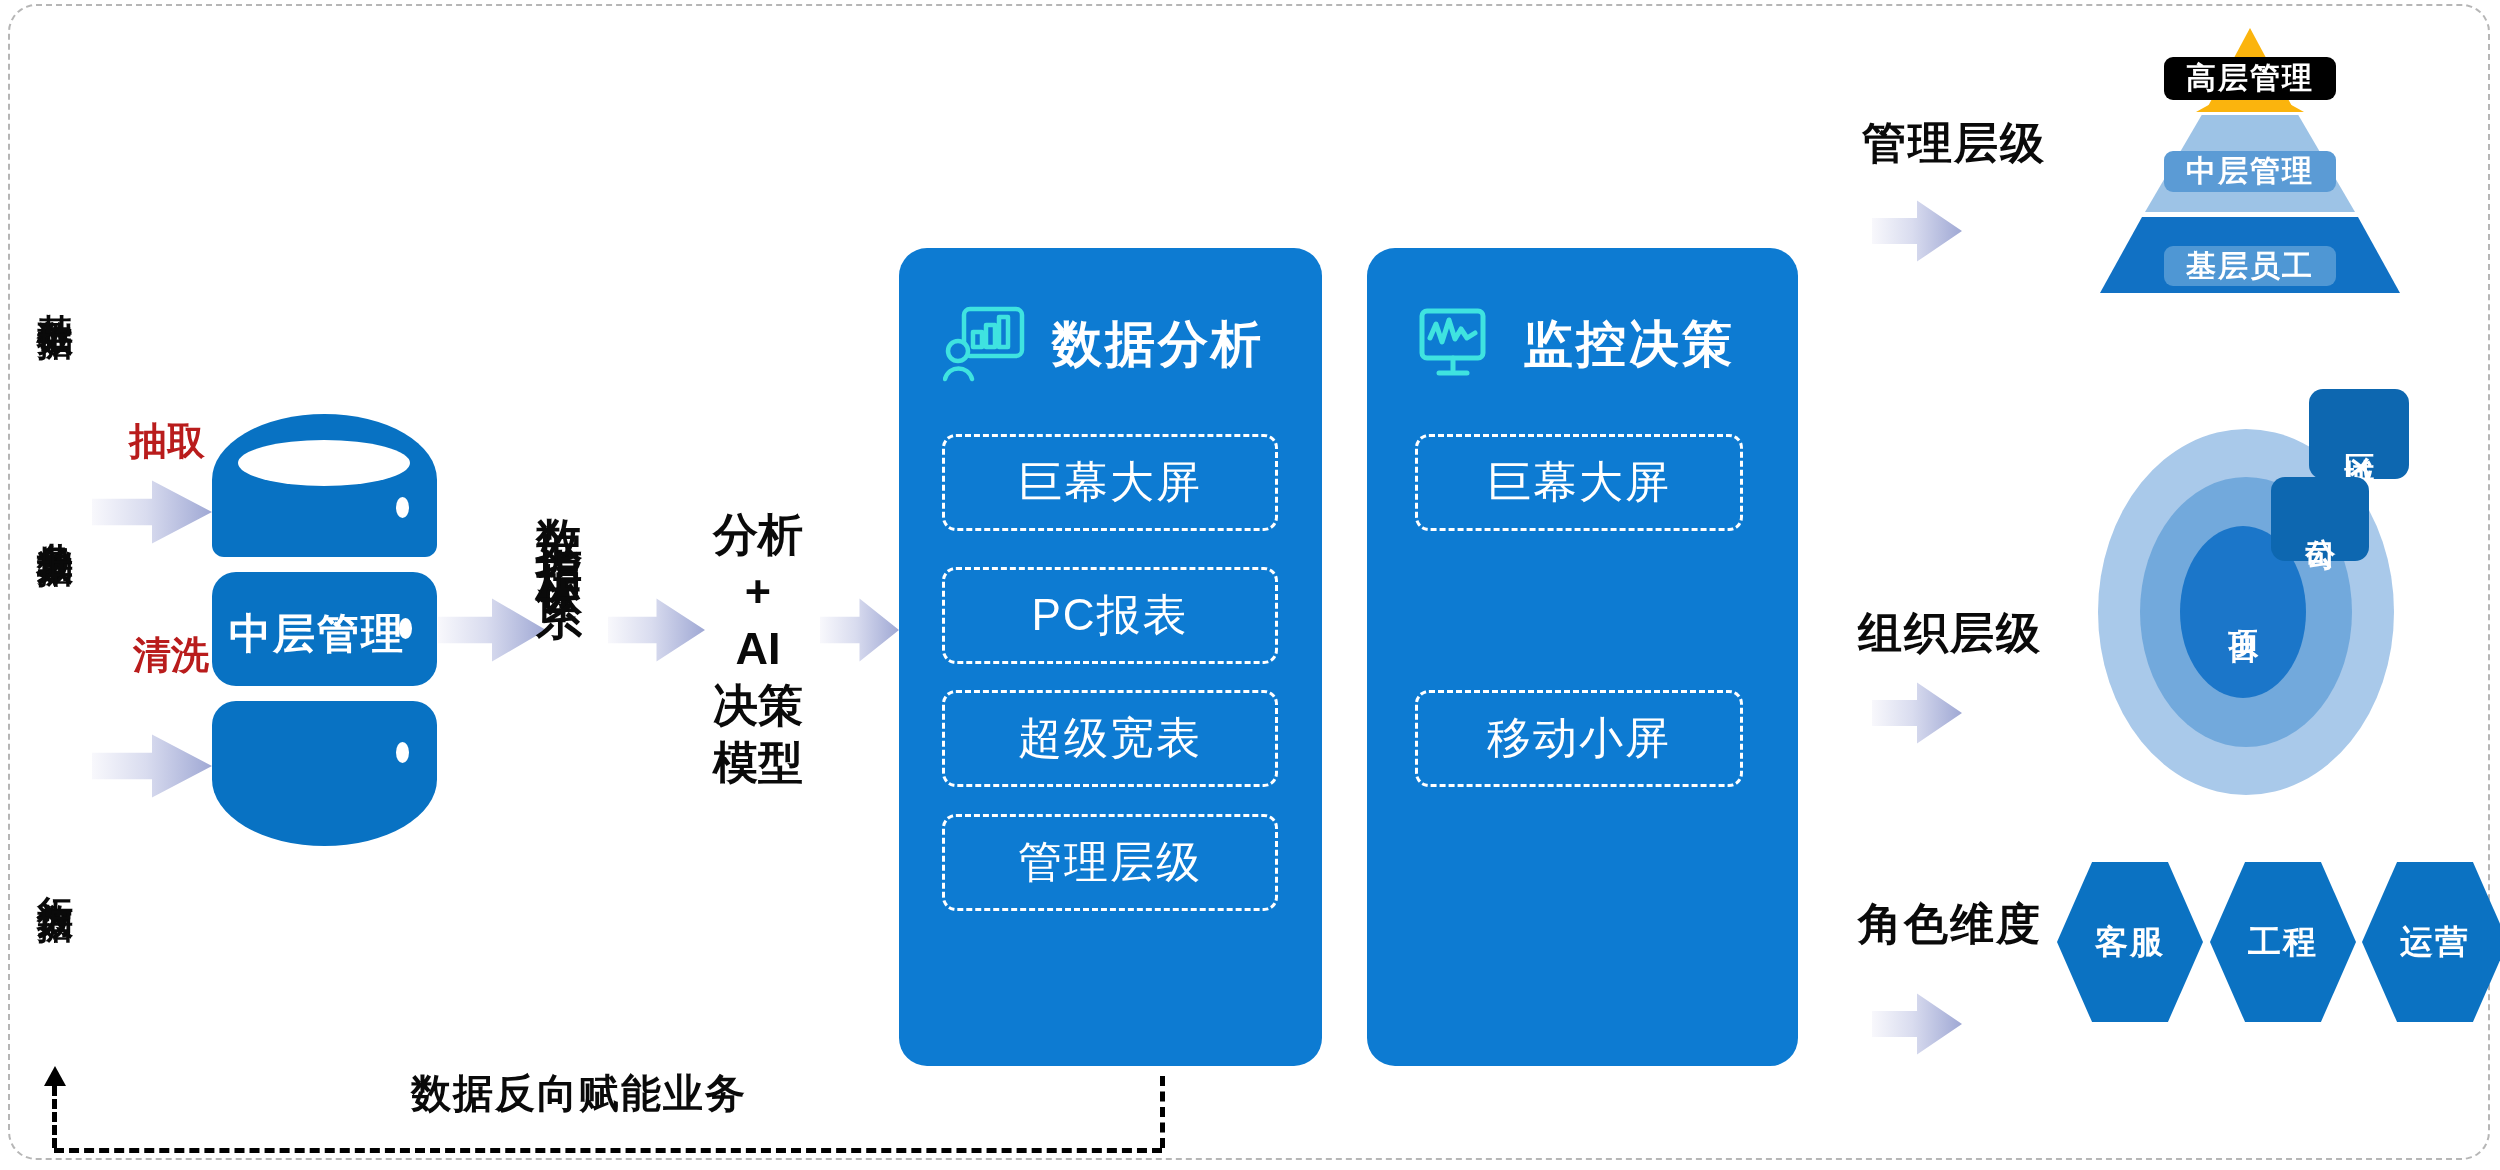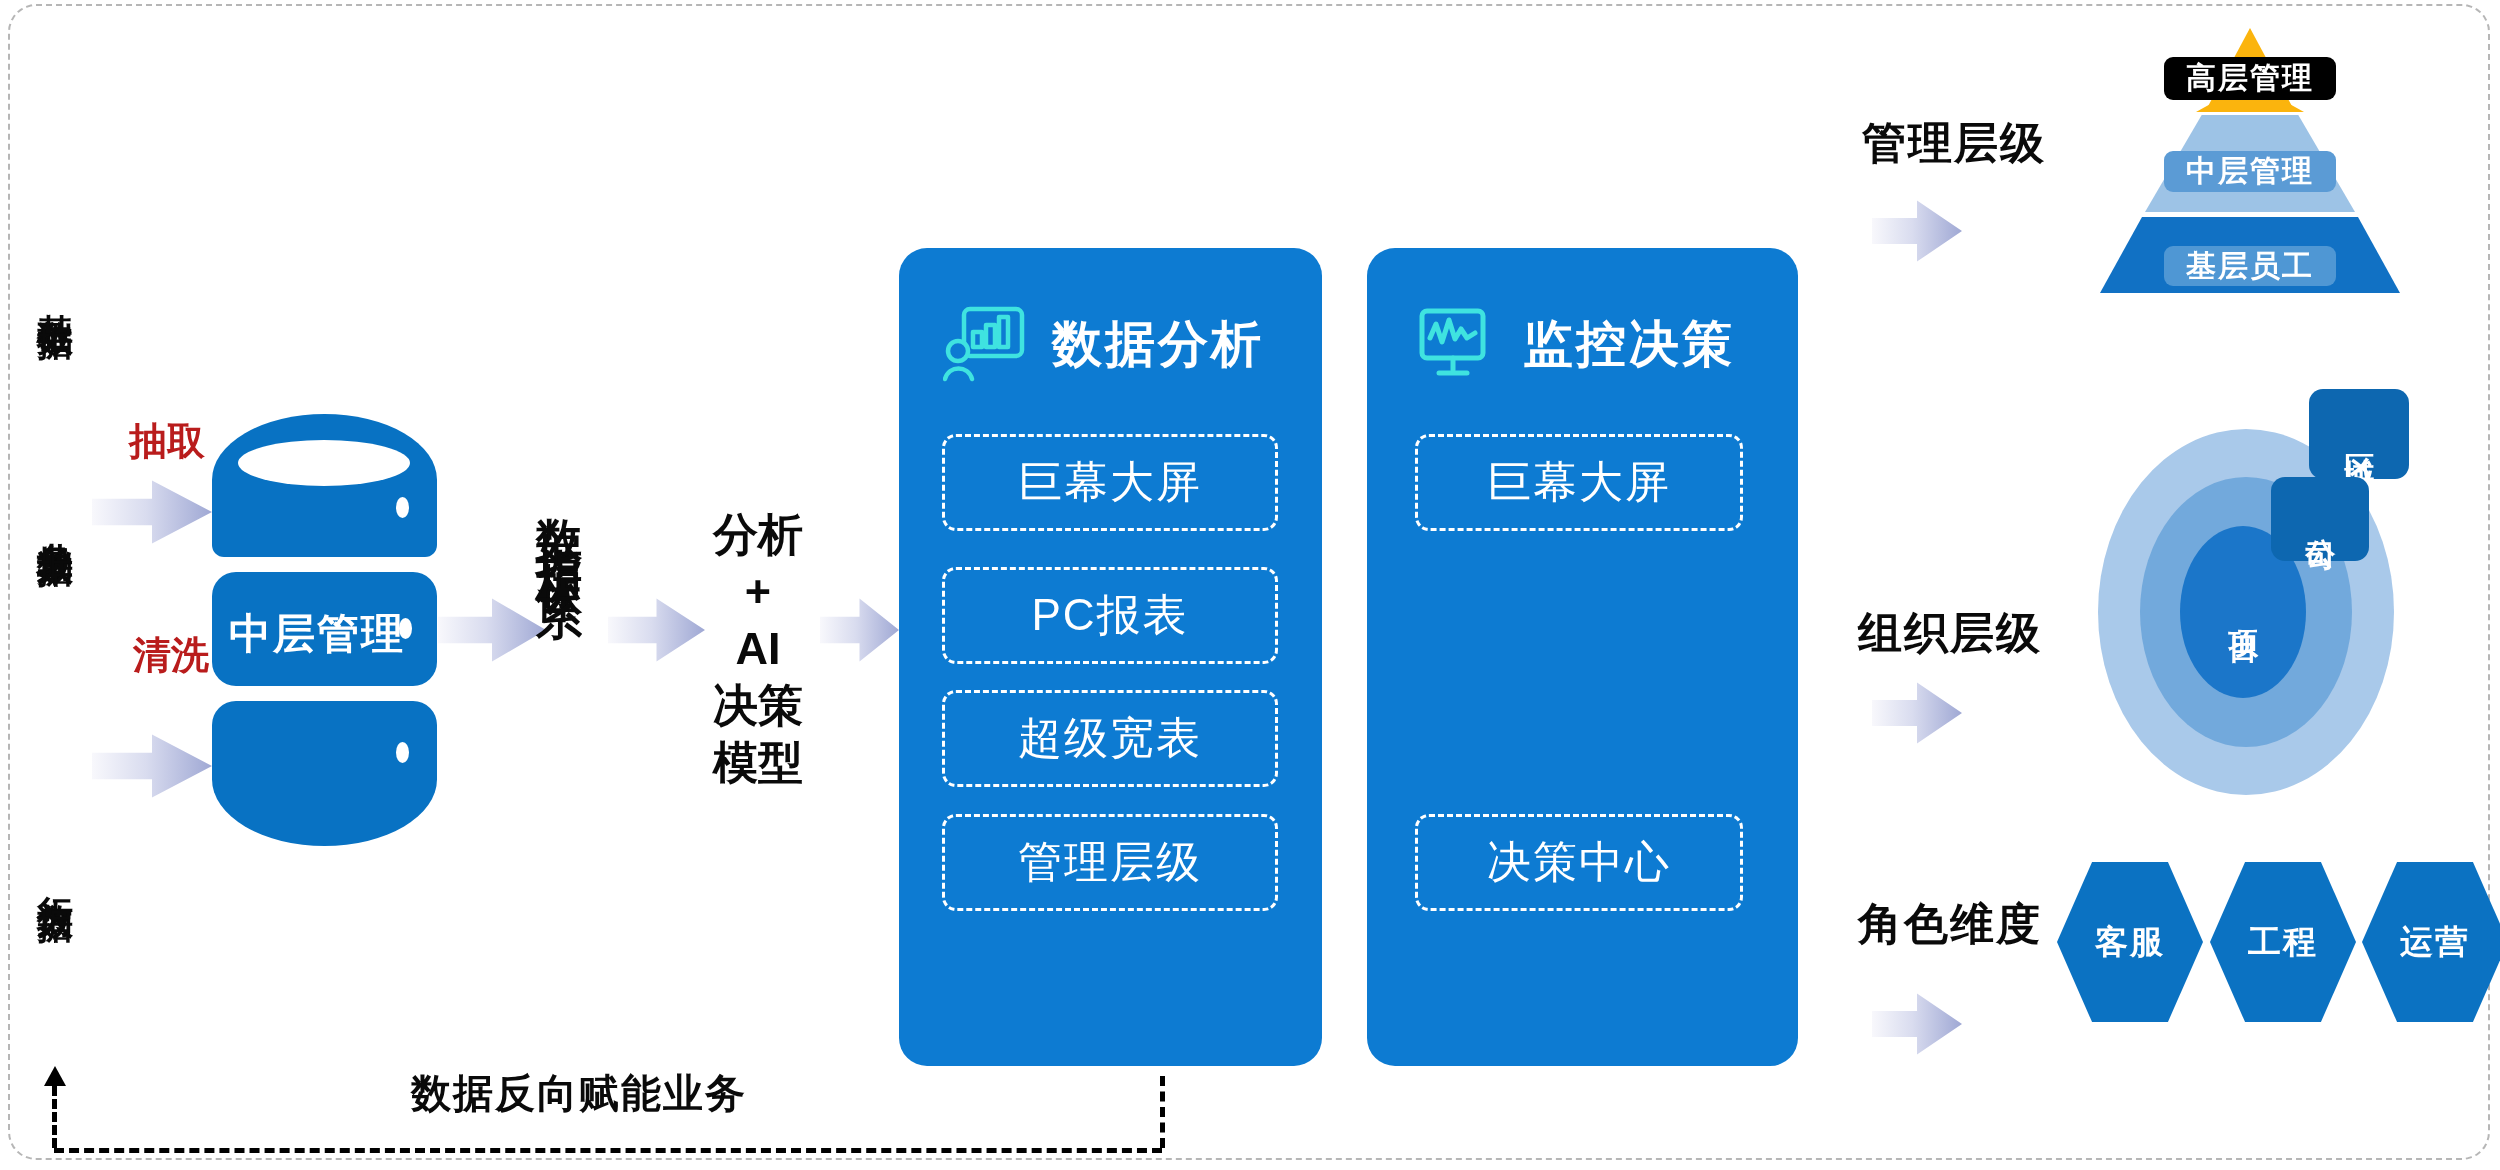--- a/index.html
+++ b/index.html
@@ -162,21 +162,21 @@
   <svg class="abs" style="left:52px;top:60px;" width="68" height="74" viewBox="0 0 68 74">
     <g fill="none" stroke="#3fe3e0" stroke-width="5" stroke-linecap="round" stroke-linejoin="round">
       <rect x="3" y="3" width="61" height="47" rx="5"></rect>
       <polyline points="11,30 17,16 23,34 30,12 36,31 42,21 48,30 56,25"></polyline>
       <line x1="34" y1="50" x2="34" y2="62"></line>
       <line x1="20" y1="65" x2="48" y2="65"></line>
     </g>
   </svg>
   <div class="abs panel-title" style="left:156px;top:63px;">监控决策</div>
   <div class="abs pitem" style="left:48px;top:186px;width:322px;">巨幕大屏</div>
-  <div class="abs pitem" style="left:48px;top:566px;width:322px;">决策中心</div>
+  <div class="abs pitem" style="left:48px;top:442px;width:322px;">移动小屏</div>
 </div>
 
 <div class="abs rlabel" style="left:1862px;top:114px;">管理层级</div>
 <div class="abs garrow" style="left:1872px;top:197px;width:90px;height:68px;"></div>
 
 <div class="abs tri" style="left:2206px;top:28px;width:88px;height:82px;background:#fbb40d;"></div>
 <div class="abs tri" style="left:2196px;top:88px;width:108px;height:24px;background:#fbb40d;clip-path:polygon(40% 0,60% 0,100% 100%,0 100%);"></div>
 <div class="abs lvl-box" style="left:2164px;top:57px;width:172px;height:43px;background:#000000;">高层管理</div>
 
 <div class="abs trap" style="--ti:27%;left:2145px;top:115px;width:210px;height:97px;background:#9dc3e6;"></div>

